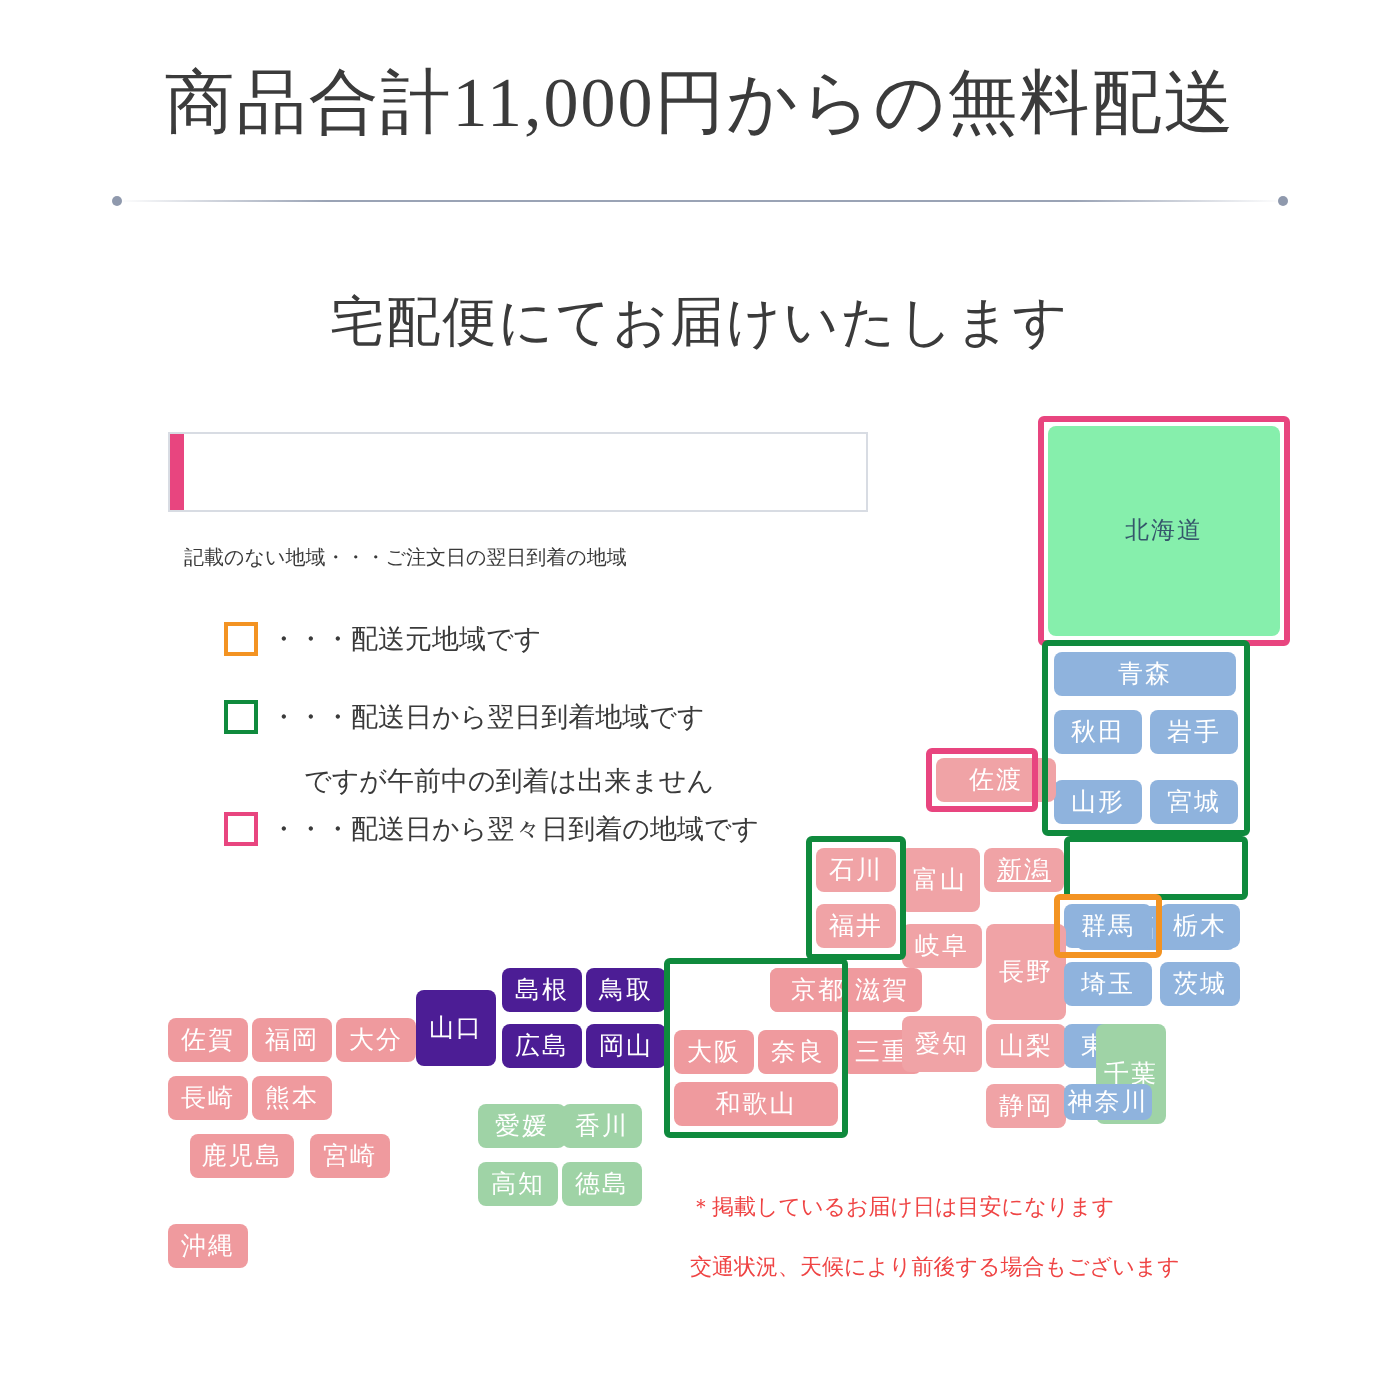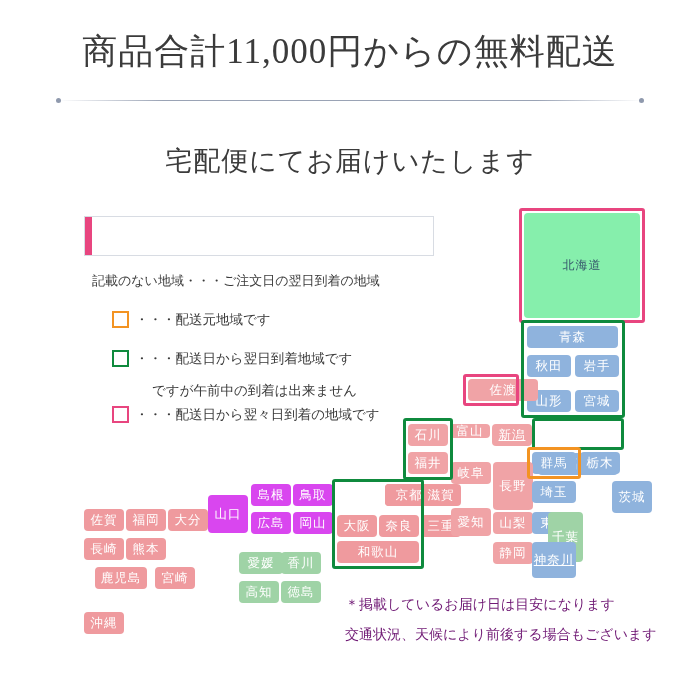--- a/index.html
+++ b/index.html
@@ -50,21 +50,21 @@
   .legend-title .bar{
     position:absolute;left:0;top:0;width:7px;height:38px;background:#e8457f;
   }
   .legend-title .txt{
     position:absolute;left:22px;top:8px;
     font-size:19px;letter-spacing:4px;color:#2f2f2f;
     font-family:"Liberation Serif", serif;
   }
   .legend-note{
     position:absolute;left:92px;top:272px;
-    font-size:13px;color:#3a3a3a;
+    font-size:10px;color:#3a3a3a;
   }
   .legend-row{position:absolute;font-size:13.5px;color:#3a3a3a;}
   .legend-row .sw{
     display:inline-block;width:17px;height:17px;border:2px solid #000;
     box-sizing:border-box;vertical-align:-4px;margin-right:6px;background:#fff;
   }
   .legend-row .sw.orange{border-color:#f39322;}
   .legend-row .sw.green{border-color:#0f8a3d;}
   .legend-row .sw.pink{border-color:#e8457f;}
   .legend-sub{position:absolute;font-size:13.5px;color:#3a3a3a;}
@@ -76,32 +76,32 @@
     color:#ffffff;
     font-size:12.5px;
     display:flex;align-items:center;justify-content:center;
     letter-spacing:1px;
     box-sizing:border-box;
     white-space:nowrap;
   }
   .c-blue{background:#8fb3dd;}
   .c-pink{background:#f0a3a6;}
   .c-pinkd{background:#ef9a9e;}
-  .c-purple{background:#d946ef;}
+  .c-purple{background:#4c1d95;}
   .c-green{background:#9fd3a6;}
   .c-hok{background:#86efac;color:#35566b;font-size:12px;}
 
   
   .outline{position:absolute;box-sizing:border-box;pointer-events:none;}
   .o-pink{border:3px solid #e8457f;border-radius:3px;}
   .o-green{border:3px solid #0f8a3d;border-radius:3px;}
   .o-orange{border:3px solid #f39322;border-radius:3px;}
 
   .footnote{
-    position:absolute;font-size:14px;color:#701a75;white-space:nowrap;
+    position:absolute;font-size:11px;color:#ef4444;white-space:nowrap;
   }
 </style>
 </head>
 <body>
 
 <div class="page">
 
   <div class="headline">商品合計11,000円からの無料配送</div>
 
   <div class="divider">
@@ -130,50 +130,50 @@
     <span class="sw pink"></span><span>・・・配送日から翌々日到着の地域です</span>
   </div>
 
   <div id="map-layer">
       <div class="cell c-hok" style="left: 524px; top: 213px; width: 116px; height: 105px;">北海道</div>
       <div class="cell c-blue" style="left: 527px; top: 326px; width: 91px; height: 22px;">青森</div>
       <div class="cell c-blue" style="left: 527px; top: 355px; width: 44px; height: 22px;">秋田</div>
       <div class="cell c-blue" style="left: 575px; top: 355px; width: 44px; height: 22px;">岩手</div>
       <div class="cell c-blue" style="left: 527px; top: 390px; width: 44px; height: 22px;">山形</div>
       <div class="cell c-blue" style="left: 575px; top: 390px; width: 44px; height: 22px;">宮城</div>
-      <div class="cell c-pink" style="left: 468px; top: 379px; width: 70px; height: 22px;">佐渡</div>
+      <div class="cell c-pink" style="left: 468px; top: 379px; width: 60px; height: 22px;">佐渡</div>
       <div class="cell c-blue" style="left: 538px; top: 422px; width: 80px; height: 22px; margin-top: 31px;">福島</div>
       <div class="cell c-pink" style="left: 408px; top: 424px; width: 40px; height: 22px;">石川</div>
-      <div class="cell c-pink" style="left: 450px; top: 424px; width: 40px; height: 14px; text-align: right;">富山</div>
+      <div class="cell c-pink" style="left: 450px; top: 424px; width: 40px; height: 32px; text-align: right;">富山</div>
       <div class="cell c-pink" style="left: 492px; top: 424px; width: 40px; height: 22px; text-decoration: underline;">新潟</div>
       <div class="cell c-pink" style="left: 408px; top: 452px; width: 40px; height: 22px;">福井</div>
       <div class="cell c-blue" style="left: 532px; top: 452px; width: 44px; height: 22px;">群馬</div>
       <div class="cell c-blue" style="left: 580px; top: 452px; width: 40px; height: 22px;">栃木</div>
       <div class="cell c-pink" style="left: 451px; top: 462px; width: 40px; height: 22px;">岐阜</div>
       <div class="cell c-pink" style="left: 493px; top: 462px; width: 40px; height: 48px;">長野</div>
       <div class="cell c-blue" style="left: 532px; top: 481px; width: 44px; height: 22px;">埼玉</div>
-      <div class="cell c-blue" style="left: 612px; top: 481px; width: 40px; height: 32px;">茨城</div>
+      <div class="cell c-blue" style="left: 580px; top: 481px; width: 40px; height: 22px;">茨城</div>
       <div class="cell c-pinkd" style="left: 337px; top: 484px; width: 40px; height: 22px; margin-left: 48px;">兵庫</div>
       <div class="cell c-pinkd" style="left: 385px; top: 484px; width: 48px; height: 22px;">京都</div>
       <div class="cell c-pinkd" style="left: 421px; top: 484px; width: 40px; height: 22px;">滋賀</div>
       <div class="cell c-purple" style="left: 251px; top: 484px; width: 40px; height: 22px;">島根</div>
       <div class="cell c-purple" style="left: 293px; top: 484px; width: 40px; height: 22px;">鳥取</div>
       <div class="cell c-purple" style="left: 208px; top: 495px; width: 40px; height: 38px;">山口</div>
       <div class="cell c-purple" style="left: 251px; top: 512px; width: 40px; height: 22px;">広島</div>
       <div class="cell c-purple" style="left: 293px; top: 512px; width: 40px; height: 22px;">岡山</div>
       <div class="cell c-pinkd" style="left: 337px; top: 515px; width: 40px; height: 22px;">大阪</div>
       <div class="cell c-pinkd" style="left: 379px; top: 515px; width: 40px; height: 22px;">奈良</div>
       <div class="cell c-pinkd" style="left: 421px; top: 515px; width: 40px; height: 22px;">三重</div>
       <div class="cell c-pink" style="left: 451px; top: 508px; width: 40px; height: 28px;">愛知</div>
       <div class="cell c-pink" style="left: 493px; top: 512px; width: 40px; height: 22px;">山梨</div>
       <div class="cell c-blue" style="left: 532px; top: 512px; width: 44px; height: 22px;">東京</div>
       <div class="cell c-green" style="left: 548px; top: 512px; width: 35px; height: 50px;">千葉</div>
       <div class="cell c-pinkd" style="left: 337px; top: 541px; width: 82px; height: 22px;">和歌山</div>
       <div class="cell c-pink" style="left: 493px; top: 542px; width: 40px; height: 22px;">静岡</div>
-      <div class="cell c-blue" style="left: 532px; top: 542px; width: 44px; height: 36px; text-decoration: underline;">神奈川</div>
+      <div class="cell c-blue" style="left: 532px; top: 542px; width: 44px; height: 18px;">神奈川</div>
       <div class="cell c-green" style="left: 239px; top: 552px; width: 44px; height: 22px;">愛媛</div>
       <div class="cell c-green" style="left: 281px; top: 552px; width: 40px; height: 22px;">香川</div>
       <div class="cell c-green" style="left: 239px; top: 581px; width: 40px; height: 22px;">高知</div>
       <div class="cell c-green" style="left: 281px; top: 581px; width: 40px; height: 22px;">徳島</div>
       <div class="cell c-pinkd" style="left: 84px; top: 509px; width: 40px; height: 22px;">佐賀</div>
       <div class="cell c-pinkd" style="left: 126px; top: 509px; width: 40px; height: 22px; text-align: center;">福岡</div>
       <div class="cell c-pinkd" style="left: 168px; top: 509px; width: 40px; height: 22px;">大分</div>
       <div class="cell c-pinkd" style="left: 84px; top: 538px; width: 40px; height: 22px;">長崎</div>
       <div class="cell c-pinkd" style="left: 126px; top: 538px; width: 40px; height: 22px;">熊本</div>
       <div class="cell c-pinkd" style="left: 95px; top: 567px; width: 52px; height: 22px;">鹿児島</div>

